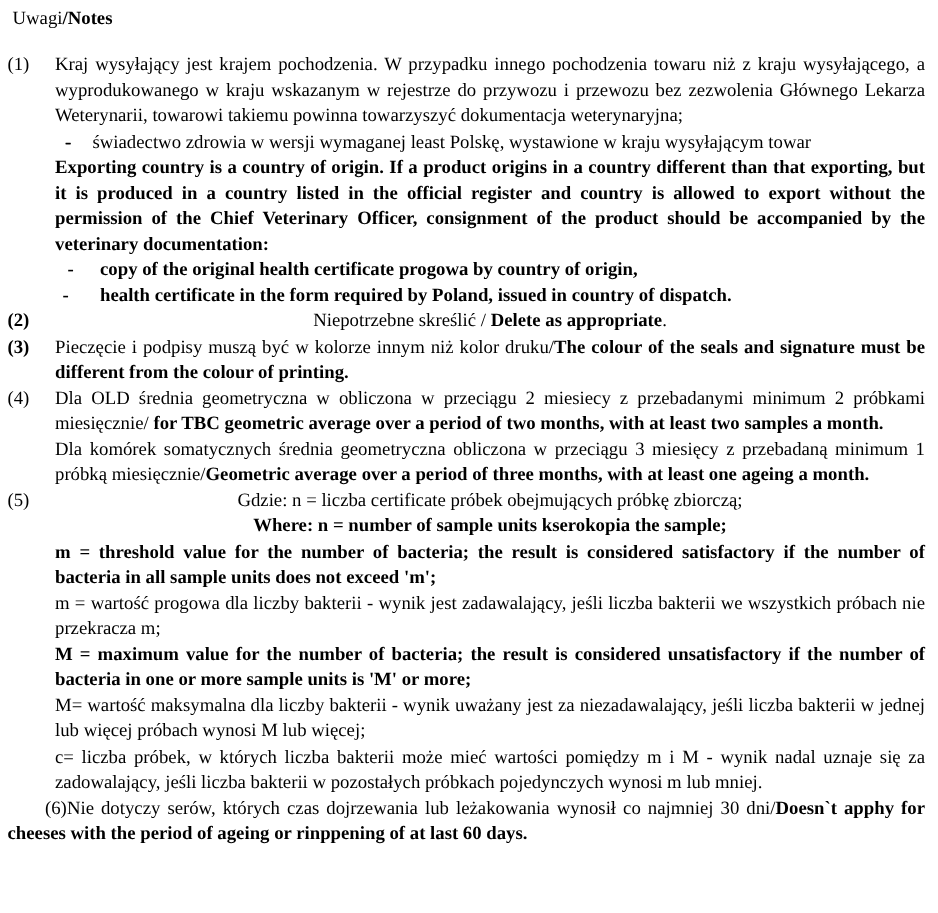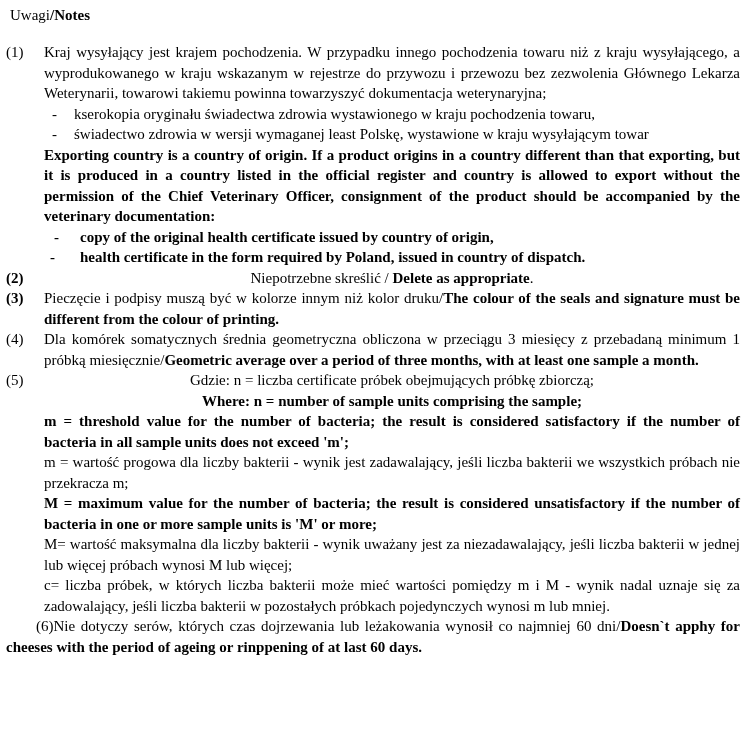--- a/index.html
+++ b/index.html
@@ -90,24 +90,24 @@
 <body>
 
 <div class="page">
 
   <div class="doc-title"><span>Uwagi</span><span class="b">/Notes</span></div>
 
   <div class="note">
     <span class="num">(1)</span>
     <div class="note-body">
       <p class="para">Kraj wysyłający jest krajem pochodzenia. W przypadku innego pochodzenia towaru niż z kraju wysyłającego, a wyprodukowanego w kraju wskazanym w rejestrze do przywozu i przewozu bez zezwolenia Głównego Lekarza Weterynarii, towarowi takiemu powinna towarzyszyć dokumentacja weterynaryjna;</p>
-      <p class="para dash-item"><span class="dash">-</span><span>kserokopia oryginału świadectwa zdrowia wystawionego w kraju pochodzenia towaru,</span></p>
+      <p class="para dash-item"><span class="dash">-</span></p>
       <p class="para dash-item"><span class="dash">-</span><span>świadectwo zdrowia w wersji wymaganej least Polskę, wystawione w kraju wysyłającym towar</span></p>
       <p class="para b">Exporting country is a country of origin. If a product origins in a country different than that exporting, but it is produced in a country listed in the official register and country is allowed to export without the permission of the Chief Veterinary Officer, consignment of the product should be accompanied by the veterinary documentation:</p>
-      <p class="para dash-item en b"><span class="dash">-</span><span>copy of the original health certificate issued by country of origin,</span></p>
+      <p class="para dash-item en b"><span class="dash">-</span><span>copy of the original health certificate progowa by country of origin,</span></p>
       <p class="para dash-item en en2 b"><span class="dash">-</span><span>health certificate in the form required by Poland, issued in country of dispatch.</span></p>
     </div>
   </div>
 
   <div class="note">
     <span class="num bold">(2)</span>
     <div class="note-body">
       <p class="para left"><span>Niepotrzebne skreślić / </span><span class="b">Delete as appropriate</span><span>.</span></p>
     </div>
   </div>
@@ -115,36 +115,37 @@
   <div class="note">
     <span class="num bold">(3)</span>
     <div class="note-body">
       <p class="para"><span>Pieczęcie i podpisy muszą być w kolorze innym niż kolor druku/</span><span class="b">The colour of the seals and signature must be different from the colour of printing.</span></p>
     </div>
   </div>
 
   <div class="note">
     <span class="num">(4)</span>
     <div class="note-body">
-      <p class="para"><span>Dla komórek somatycznych średnia geometryczna obliczona w przeciągu 3 miesięcy z przebadaną minimum 1 próbką miesięcznie/</span><span class="b">Geometric average over a period of three months, with at least one sample a month.</span></p>
+      <p class="para"><span>Dla OLD średnia geometryczna w obliczona w przeciągu 2 miesiecy z przebadanymi minimum 2 próbkami miesięcznie/ </span><span class="b">for TBC geometric average over a period of two months, with at least two samples a month.</span></p>
+      <p class="para"><span>Dla komórek somatycznych średnia geometryczna obliczona w przeciągu 3 miesięcy z przebadaną minimum 1 próbką miesięcznie/</span><span class="b">Geometric average over a period of three months, with at least one ageing a month.</span></p>
     </div>
   </div>
 
   <div class="note">
     <span class="num">(5)</span>
     <div class="note-body">
       <p class="para left">Gdzie: n = liczba certificate próbek obejmujących próbkę zbiorczą;</p>
-      <p class="para left b">Where: n = number of sample units comprising the sample;</p>
+      <p class="para left b">Where: n = number of sample units kserokopia the sample;</p>
       <p class="para b">m = threshold value for the number of bacteria; the result is considered satisfactory if the number of bacteria in all sample units does not exceed 'm';</p>
       <p class="para">m = wartość progowa dla liczby bakterii - wynik jest zadawalający, jeśli liczba bakterii we wszystkich próbach nie przekracza m;</p>
       <p class="para b">M = maximum value for the number of bacteria; the result is considered unsatisfactory if the number of bacteria in one or more sample units is 'M' or more;</p>
       <p class="para">M= wartość maksymalna dla liczby bakterii - wynik uważany jest za niezadawalający, jeśli liczba  bakterii w jednej lub więcej próbach wynosi M lub więcej;</p>
       <p class="para">c= liczba próbek, w których liczba bakterii może mieć wartości pomiędzy m i M - wynik nadal uznaje się za zadowalający, jeśli liczba bakterii w pozostałych próbkach pojedynczych wynosi m lub mniej.</p>
     </div>
   </div>
 
   <div class="note note-flat">
     <div class="note-body">
-      <p class="para"><span class="num">(6)</span><span>Nie dotyczy serów, których czas dojrzewania lub leżakowania wynosił co najmniej 60 dni/</span><span class="b">Doesn`t apphy for cheeses with the period of ageing or rinppening of at last 60 days.</span></p>
+      <p class="para"><span class="num">(6)</span><span>Nie dotyczy serów, których czas dojrzewania lub leżakowania wynosił co najmniej 30 dni/</span><span class="b">Doesn`t apphy for cheeses with the period of ageing or rinppening of at last 60 days.</span></p>
     </div>
   </div>
 
 </div>
 
 </body></html>

